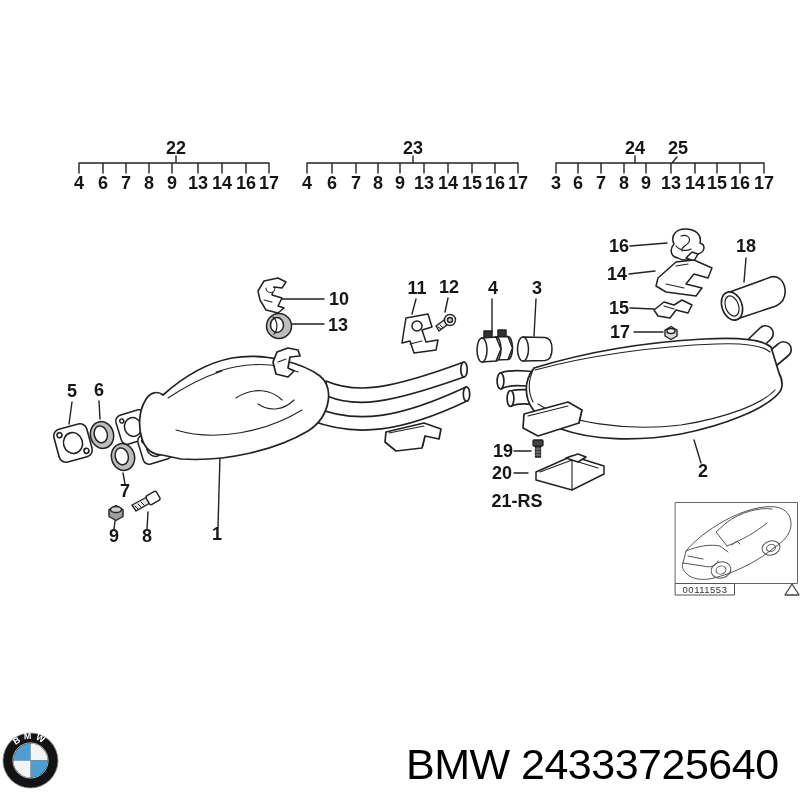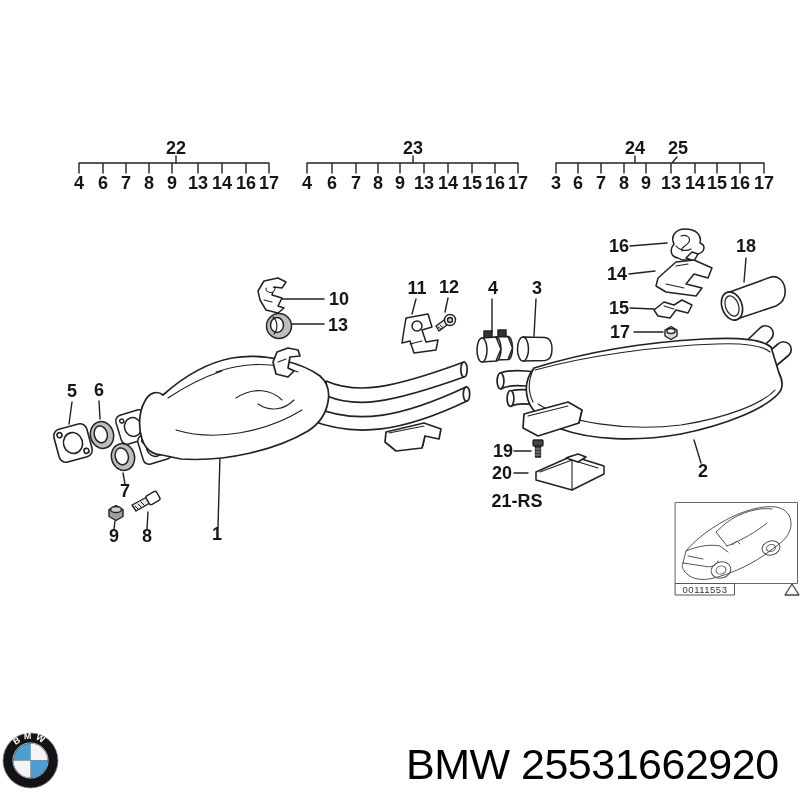--- a/index.html
+++ b/index.html
@@ -281,15 +281,15 @@
       <path d="M28.5,28.5 L11.5,28.5 A17,17 0 0 0 28.5,45.5 Z" fill="#f4f4f4"></path>
     </g>
     <defs>
           <path id="bmwArc" d="M8.5,27 A20,20 0 0 1 48.5,27"></path>
         </defs>
     <text font-size="9" font-weight="bold" fill="#ffffff" letter-spacing="3.5">
       <textPath href="#bmwArc" startOffset="50%" text-anchor="middle">BMW</textPath>
     </text>
   </svg>
 </div>
-<div class="footer-part">BMW 25531662920</div>
+<div class="footer-part">BMW 24333725640</div>
 
 </div>
 
 </body></html>

